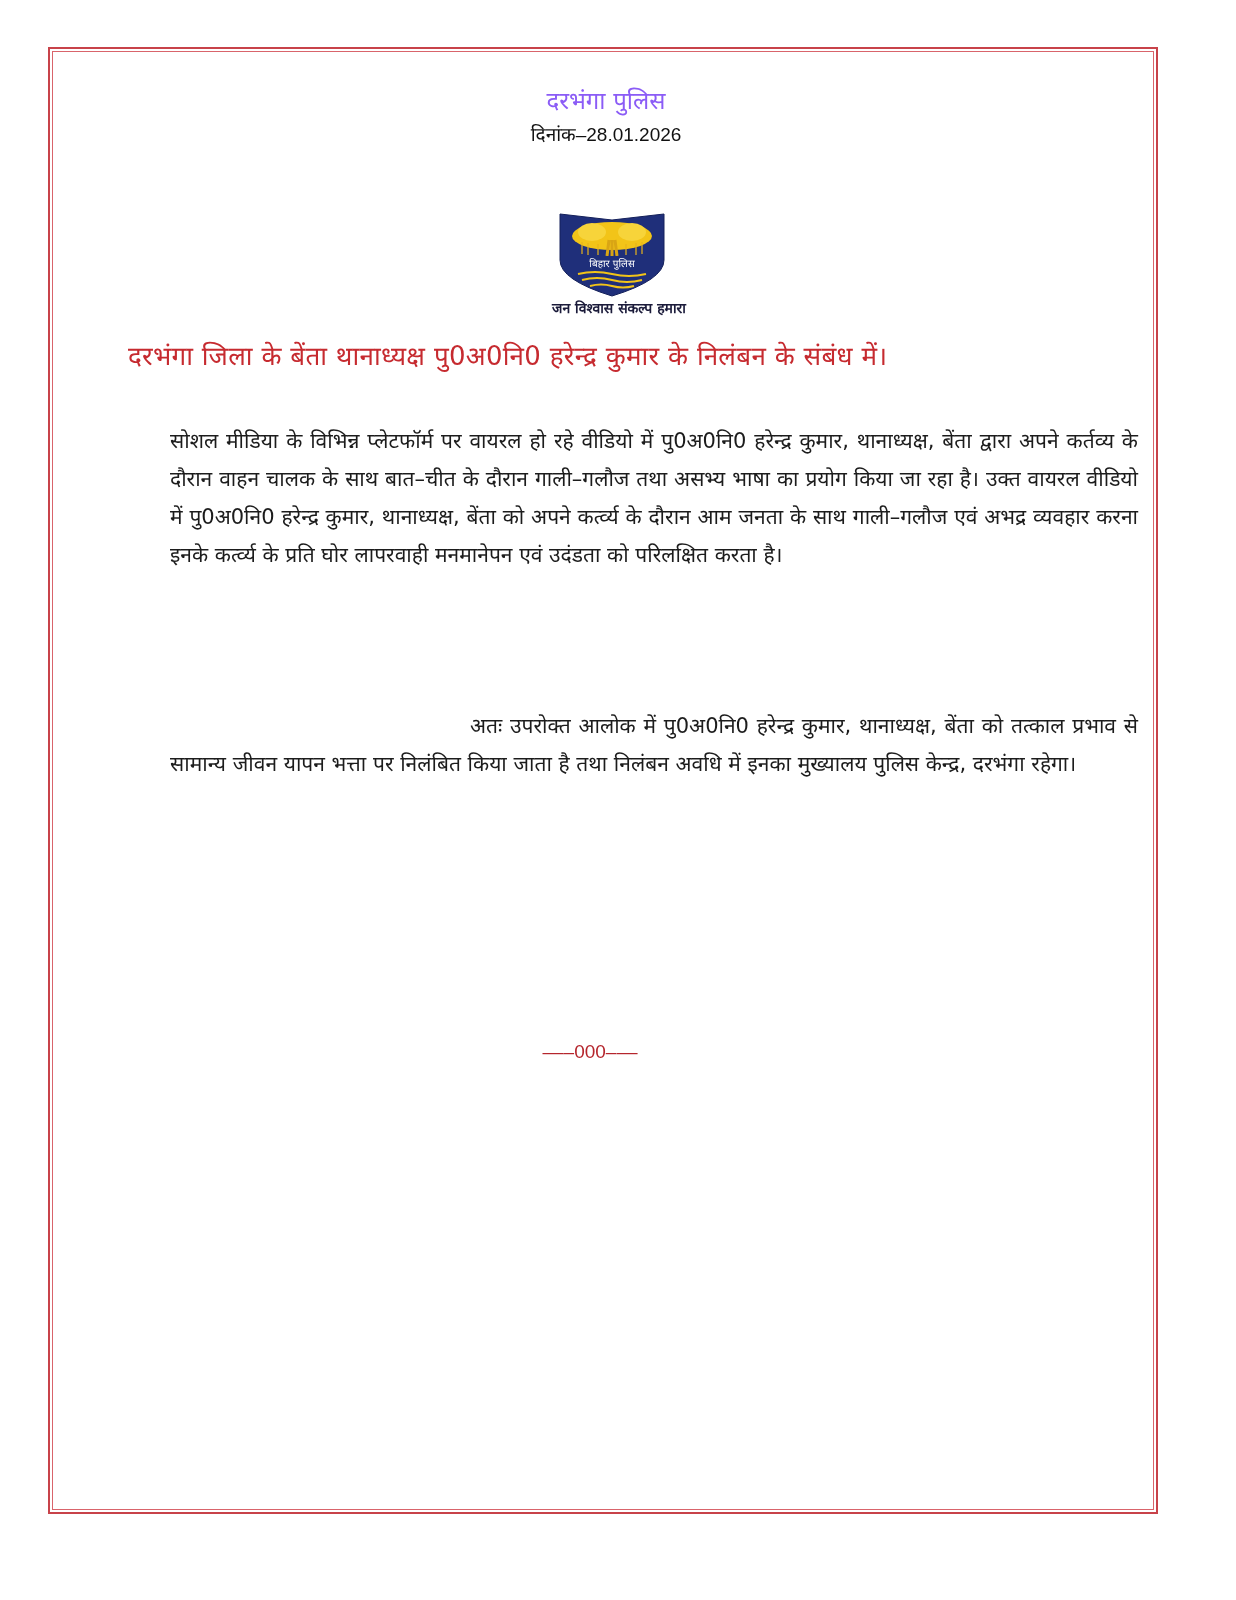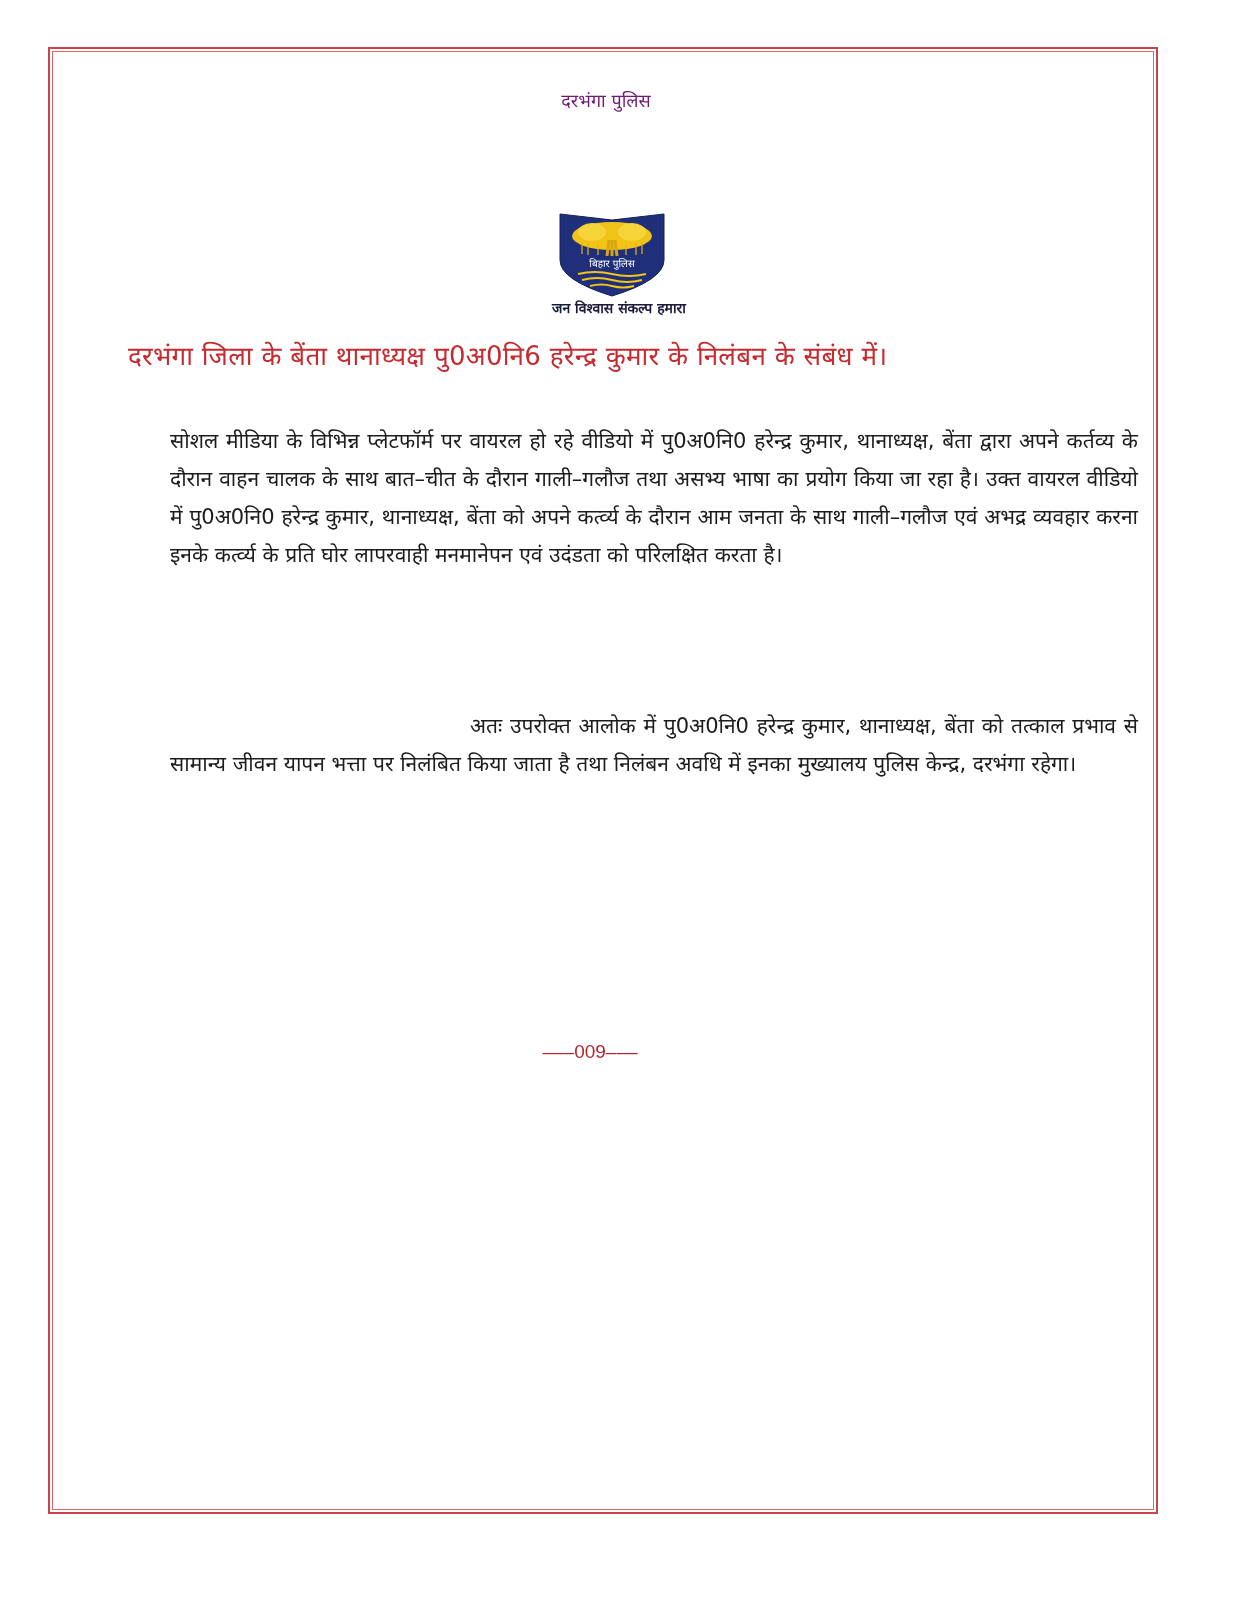--- a/index.html
+++ b/index.html
@@ -32,22 +32,22 @@
       width: 1212px;
       text-align: center;
     }
     .header .title {
       color: #b5262d;
       font-size: 24px;
       line-height: 36px;
       height: 36px;
     }
     .header .subtitle {
-      color: #701a75;
-      font-size: 18px;
+      color: #8b5cf6;
+      font-size: 24px;
       line-height: 38px;
       height: 38px;
     }
     .header .date {
       color: #111111;
       font-family: "Liberation Sans", sans-serif;
       font-size: 19px;
       line-height: 30px;
     }
     .logo {
@@ -104,20 +104,21 @@
       line-height: 28px;
     }
   </style>
 </head>
 <body>
 
 <div class="page-border"></div>
 
 <div class="header">
   <div class="subtitle">दरभंगा पुलिस</div>
+  <div class="date">दिनांक–28.01.2026</div>
 </div>
 
 <div class="logo">
   <svg width="120" height="88" viewBox="0 0 120 88" xmlns="http://www.w3.org/2000/svg">
 
     <path d="M8 4 L60 10 L112 4 L112 50 Q112 70 60 86 Q8 70 8 50 Z" fill="#1f2f7a" stroke="#14205a" stroke-width="1"></path>
 
     <ellipse cx="60" cy="26" rx="40" ry="14" fill="#f2c418"></ellipse>
     <ellipse cx="40" cy="22" rx="14" ry="9" fill="#f7d43a"></ellipse>
     <ellipse cx="80" cy="22" rx="14" ry="9" fill="#f7d43a"></ellipse>
@@ -128,19 +129,19 @@
     <rect x="20" y="46" width="80" height="14" fill="#1f2f7a"></rect>
     <text x="60" y="57" font-size="10" fill="#ffffff" text-anchor="middle" font-family="DejaVu Sans, sans-serif">बिहार पुलिस</text>
 
     <path d="M26 64 Q43 60 60 64 T94 64" stroke="#f2c418" stroke-width="2" fill="none"></path>
     <path d="M30 70 Q45 66 60 70 T90 70" stroke="#f2c418" stroke-width="2" fill="none"></path>
     <path d="M38 76 Q49 73 60 76 T82 76" stroke="#f2c418" stroke-width="2" fill="none"></path>
   </svg>
   <div class="motto">जन विश्वास संकल्प हमारा</div>
 </div>
 
-<div class="subject">दरभंगा जिला के बेंता थानाध्यक्ष पु0अ0नि6 हरेन्द्र कुमार के निलंबन के संबंध में।</div>
+<div class="subject">दरभंगा जिला के बेंता थानाध्यक्ष पु0अ0नि0 हरेन्द्र कुमार के निलंबन के संबंध में।</div>
 
 <div class="body-text para1">सोशल मीडिया के विभिन्न प्लेटफॉर्म पर वायरल हो रहे वीडियो में पु0अ0नि0 हरेन्द्र कुमार, थानाध्यक्ष, बेंता द्वारा अपने कर्तव्य के दौरान वाहन चालक के साथ बात–चीत के दौरान गाली–गलौज तथा असभ्य भाषा का प्रयोग किया जा रहा है। उक्त वायरल वीडियो में पु0अ0नि0 हरेन्द्र कुमार, थानाध्यक्ष, बेंता को अपने कर्त्व्य के दौरान आम जनता के साथ गाली–गलौज एवं अभद्र व्यवहार करना इनके कर्त्व्य के प्रति घोर लापरवाही मनमानेपन एवं उदंडता को परिलक्षित करता है।</div>
 
 <div class="body-text para2">अतः उपरोक्त आलोक में पु0अ0नि0 हरेन्द्र कुमार, थानाध्यक्ष, बेंता को तत्काल प्रभाव से सामान्य जीवन यापन भत्ता पर निलंबित किया जाता है तथा निलंबन अवधि में इनका मुख्यालय पुलिस केन्द्र, दरभंगा रहेगा।</div>
 
-<div class="closing">–––009–––</div>
+<div class="closing">–––000–––</div>
 
 </body></html>

